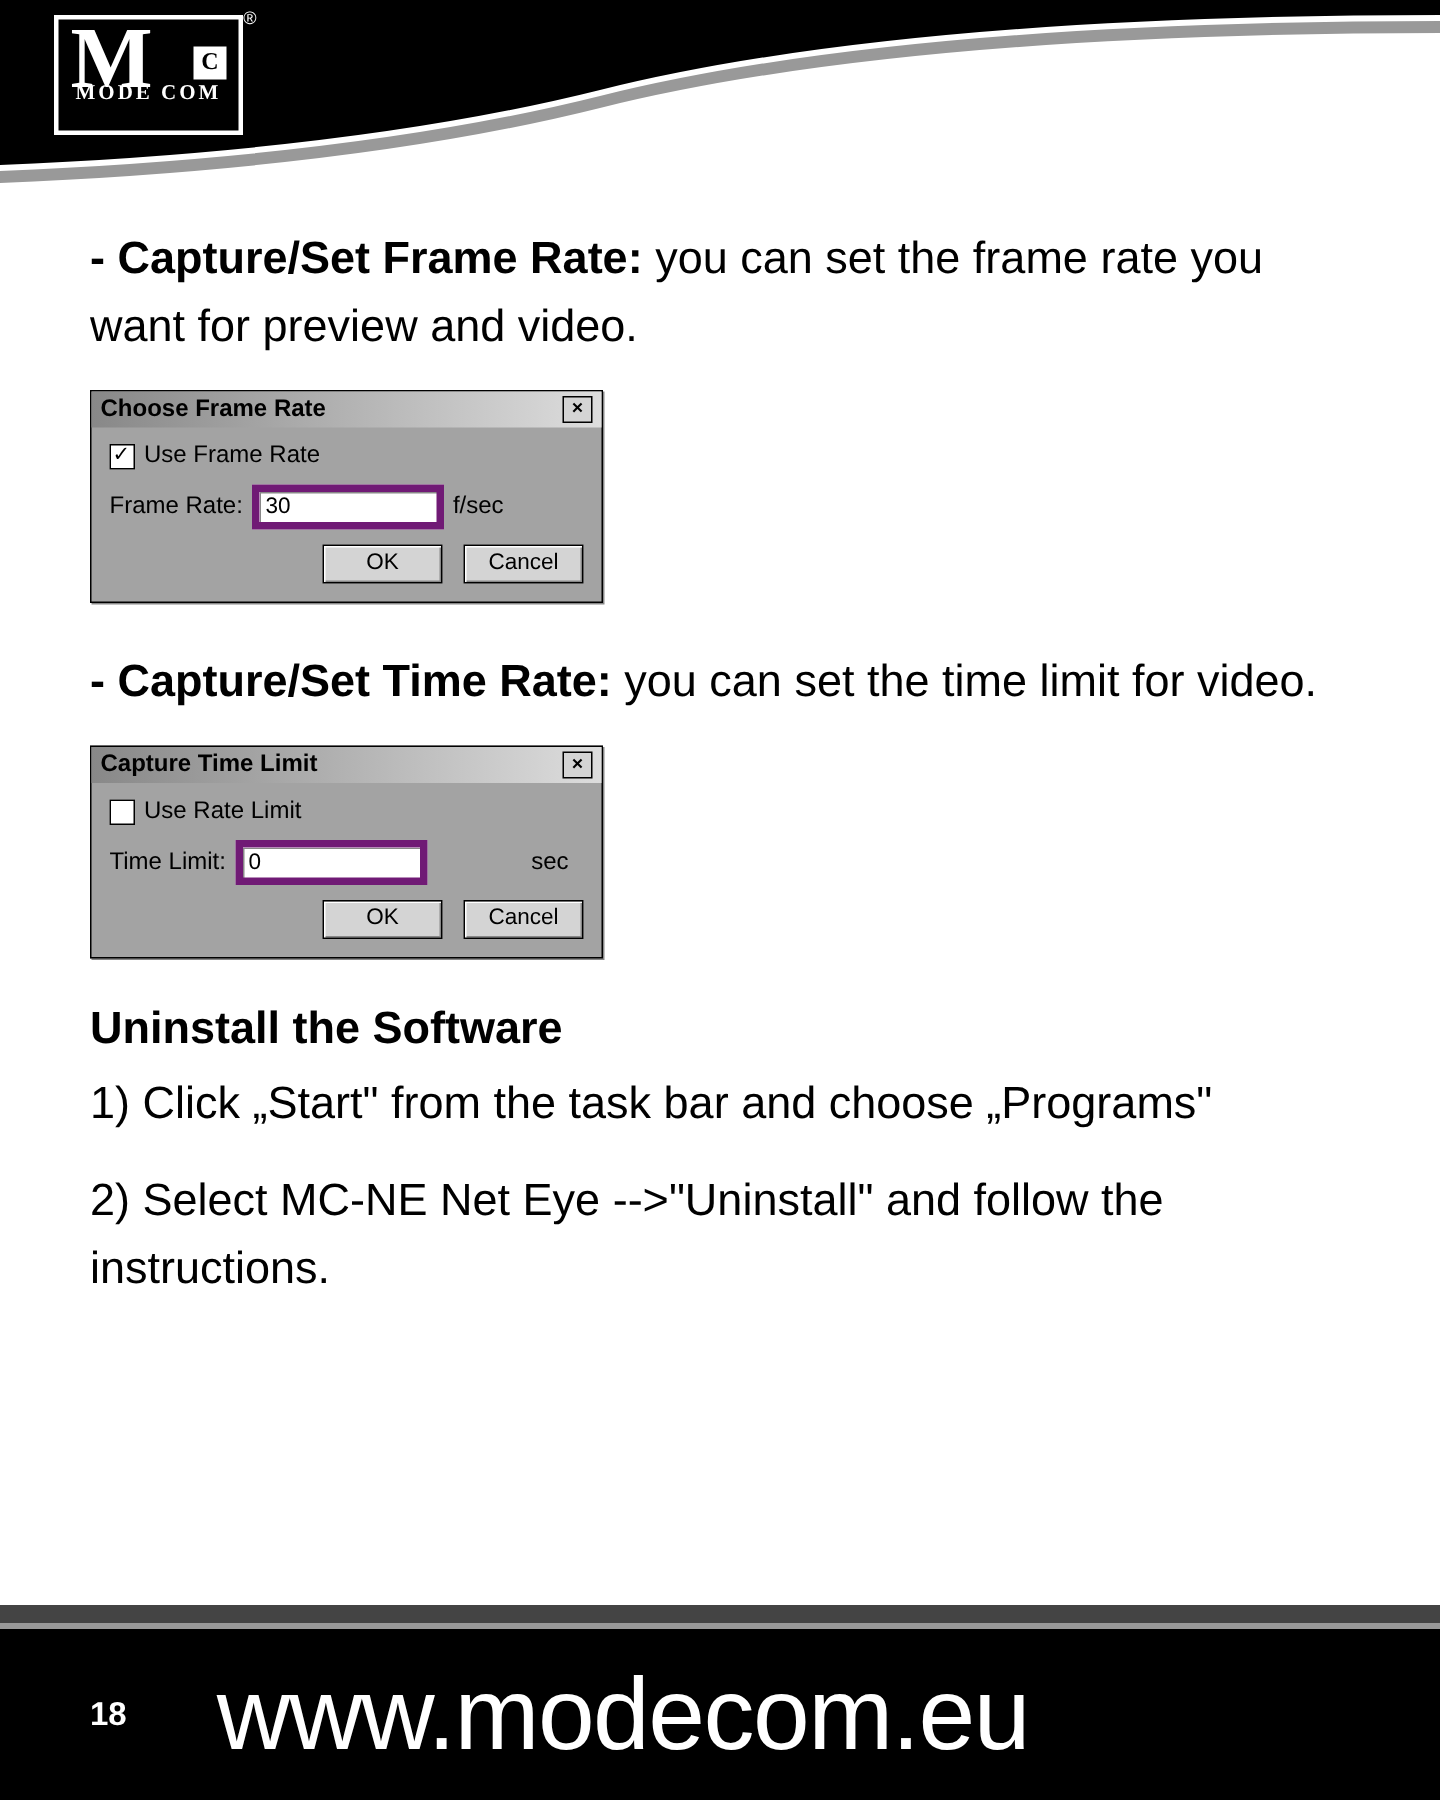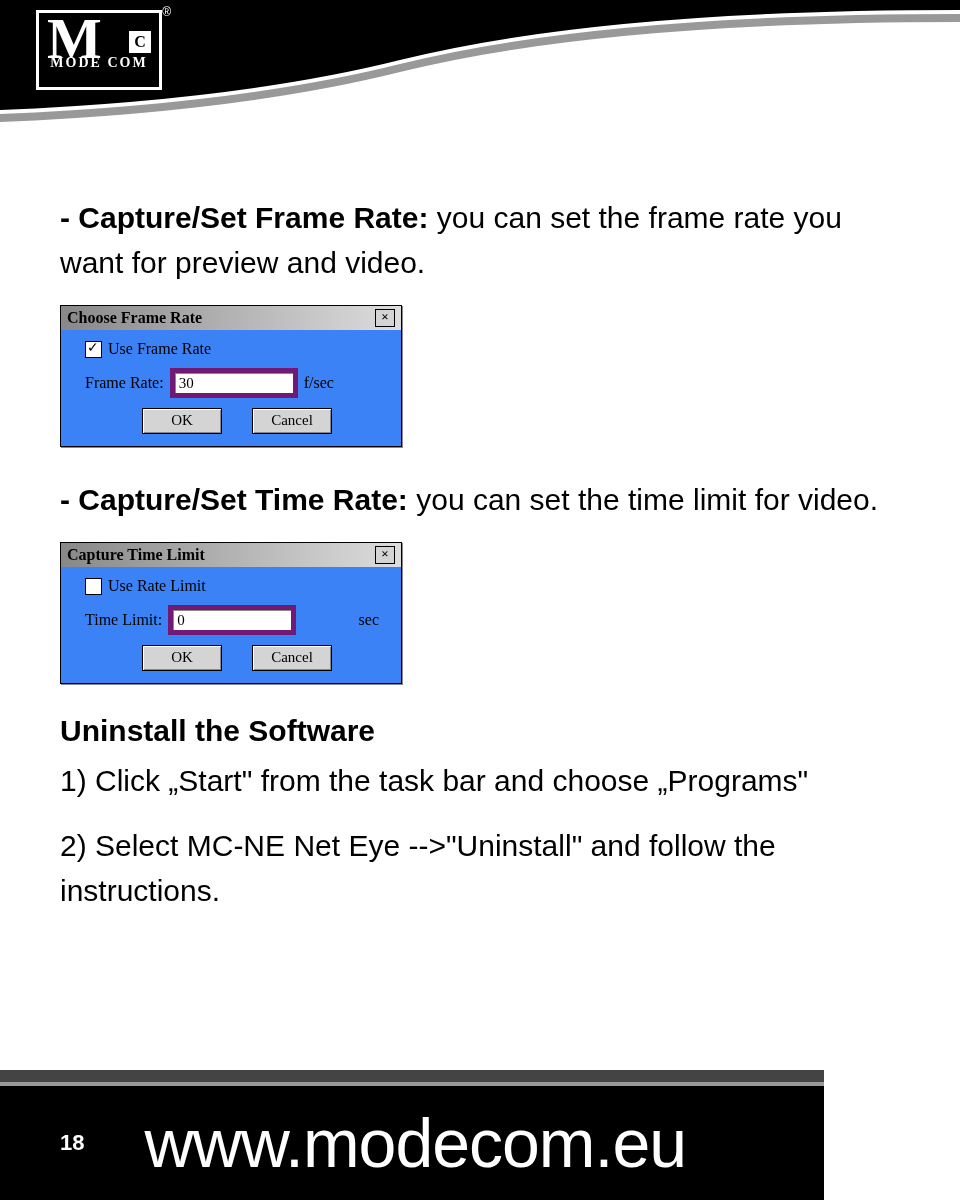--- a/index.html
+++ b/index.html
@@ -79,35 +79,34 @@
   bottom: 16px;
   left: 0;
   width: 120px;
   text-align: center;
 }
 .content {
   position: absolute;
   top: 150px;
   left: 60px;
   right: 60px;
-  margin-top: 45px;
 }
 .para {
   font-size: 30px;
   line-height: 1.5;
   margin-bottom: 20px;
 }
 .bold { font-weight: bold; }
 .dialog {
-  background: #3b82f6;
+  background: #a3a3a3;
   border: 1px solid #000;
   box-shadow: 1px 1px 0 #888;
   width: 340px;
   margin: 10px 0 30px 0;
-  font-family: Liberation Serif, serif;
+  font-family: Liberation Sans, sans-serif;
 }
 .dialog-title {
   background: linear-gradient(to right, #888, #ddd);
   color: #000;
   font-weight: bold;
   font-size: 16px;
   padding: 3px 6px;
   display: flex;
   justify-content: space-between;
   align-items: center;
@@ -117,21 +116,21 @@
   height: 16px;
   background: #d4d4d4;
   border: 1px solid #000;
   font-size: 13px;
   line-height: 14px;
   text-align: center;
   font-weight: bold;
   cursor: default;
 }
 .dialog-body {
-  padding: 10px 12px 12px 24px;
+  padding: 10px 12px 12px 12px;
   font-size: 16px;
 }
 .row {
   display: flex;
   align-items: center;
   margin-bottom: 10px;
   gap: 6px;
 }
 .checkbox {
   width: 15px;
@@ -152,22 +151,22 @@
   background: #fff;
   border: 5px solid #701a75;
   box-shadow: inset 1px 1px 0 #888;
   height: 20px;
   padding: 0 4px;
   font-size: 15px;
   line-height: 20px;
 }
 .btn-row {
   display: flex;
-  justify-content: center;
-  gap: 30px;
+  justify-content: flex-end;
+  gap: 14px;
   margin-top: 6px;
 }
 .win-btn {
   background: #d4d4d4;
   border: 1px solid #000;
   box-shadow: 1px 1px 0 #fff inset, -1px -1px 0 #888 inset;
   width: 78px;
   height: 24px;
   font-size: 15px;
   text-align: center;
@@ -175,21 +174,21 @@
 }
 .heading {
   font-size: 30px;
   font-weight: bold;
   margin: 20px 0 10px 0;
 }
 .footer {
   position: absolute;
   bottom: 0;
   left: 0;
-  width: 824px;
+  width: 960px;
   height: 130px;
 }
 .footer .stripe1 {
   height: 12px;
   background: #444;
 }
 .footer .stripe2 {
   height: 4px;
   background: #999;
 }

